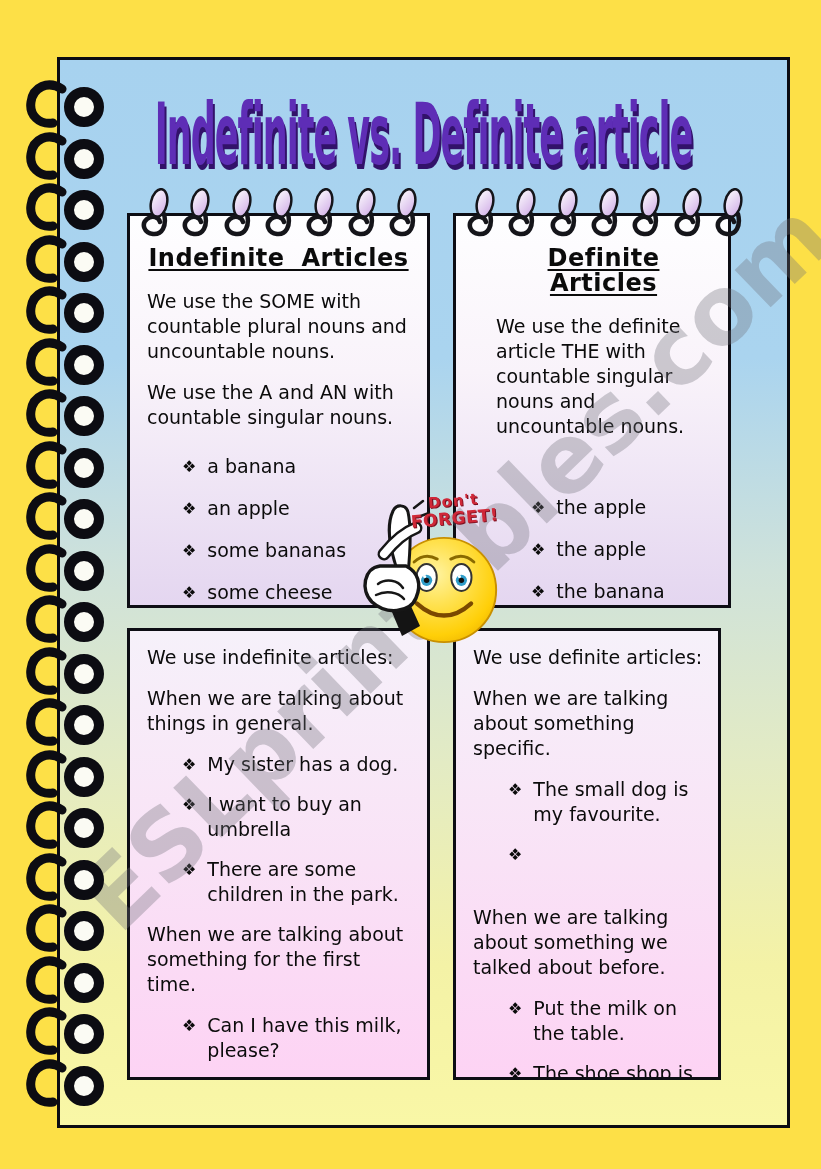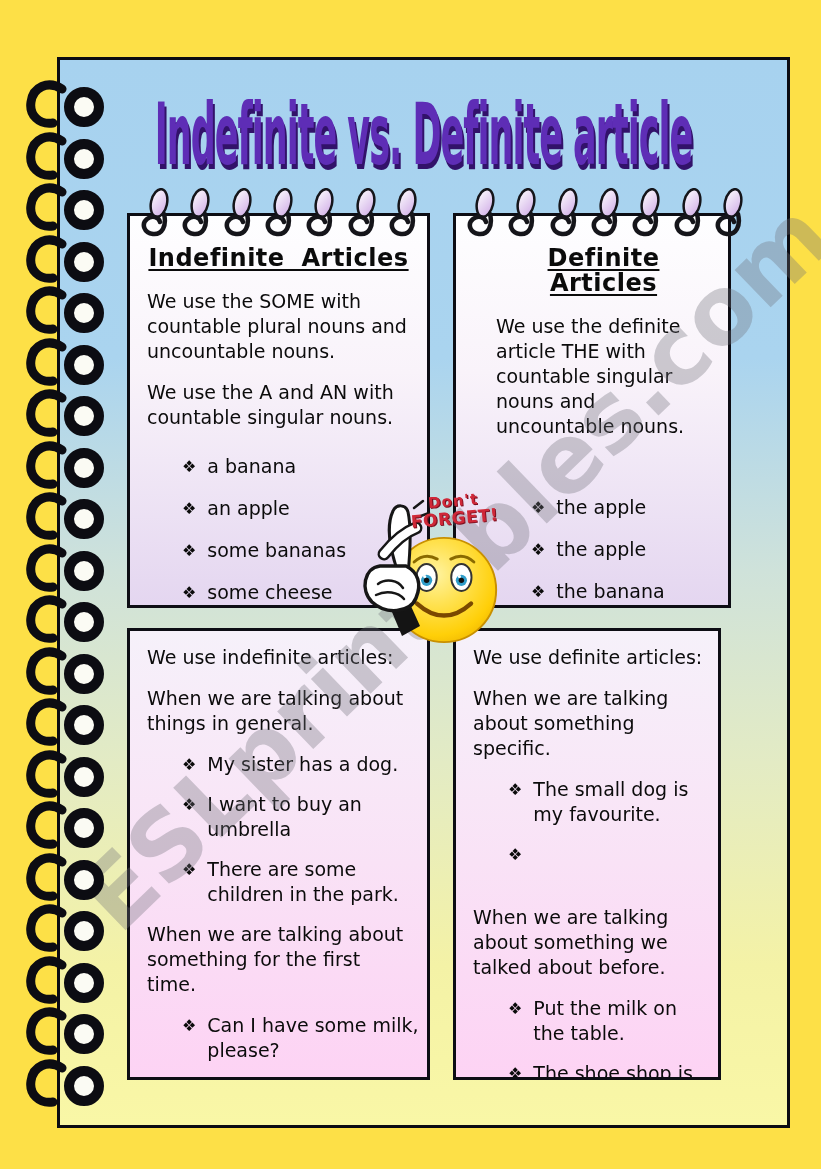--- a/index.html
+++ b/index.html
@@ -177,21 +177,21 @@
             <span class="bullet-glyph">❖</span>
             <span>There are some children in the park.</span>
           </li>
       </ul>
     </div>
     <div class="section-2">
       <p>When we are talking about something for the first time.</p>
       <ul class="bullets">
         <li>
             <span class="bullet-glyph">❖</span>
-            <span>Can I have some milk, please?</span>
+            <span>Can I have this milk, please?</span>
           </li>
         <li>
             <span class="bullet-glyph">❖</span>
             <span>Is there a shoe shop in this street?</span>
           </li>
       </ul>
     </div>
   </div>
 
   <div class="panel bottom" id="panel-br">

